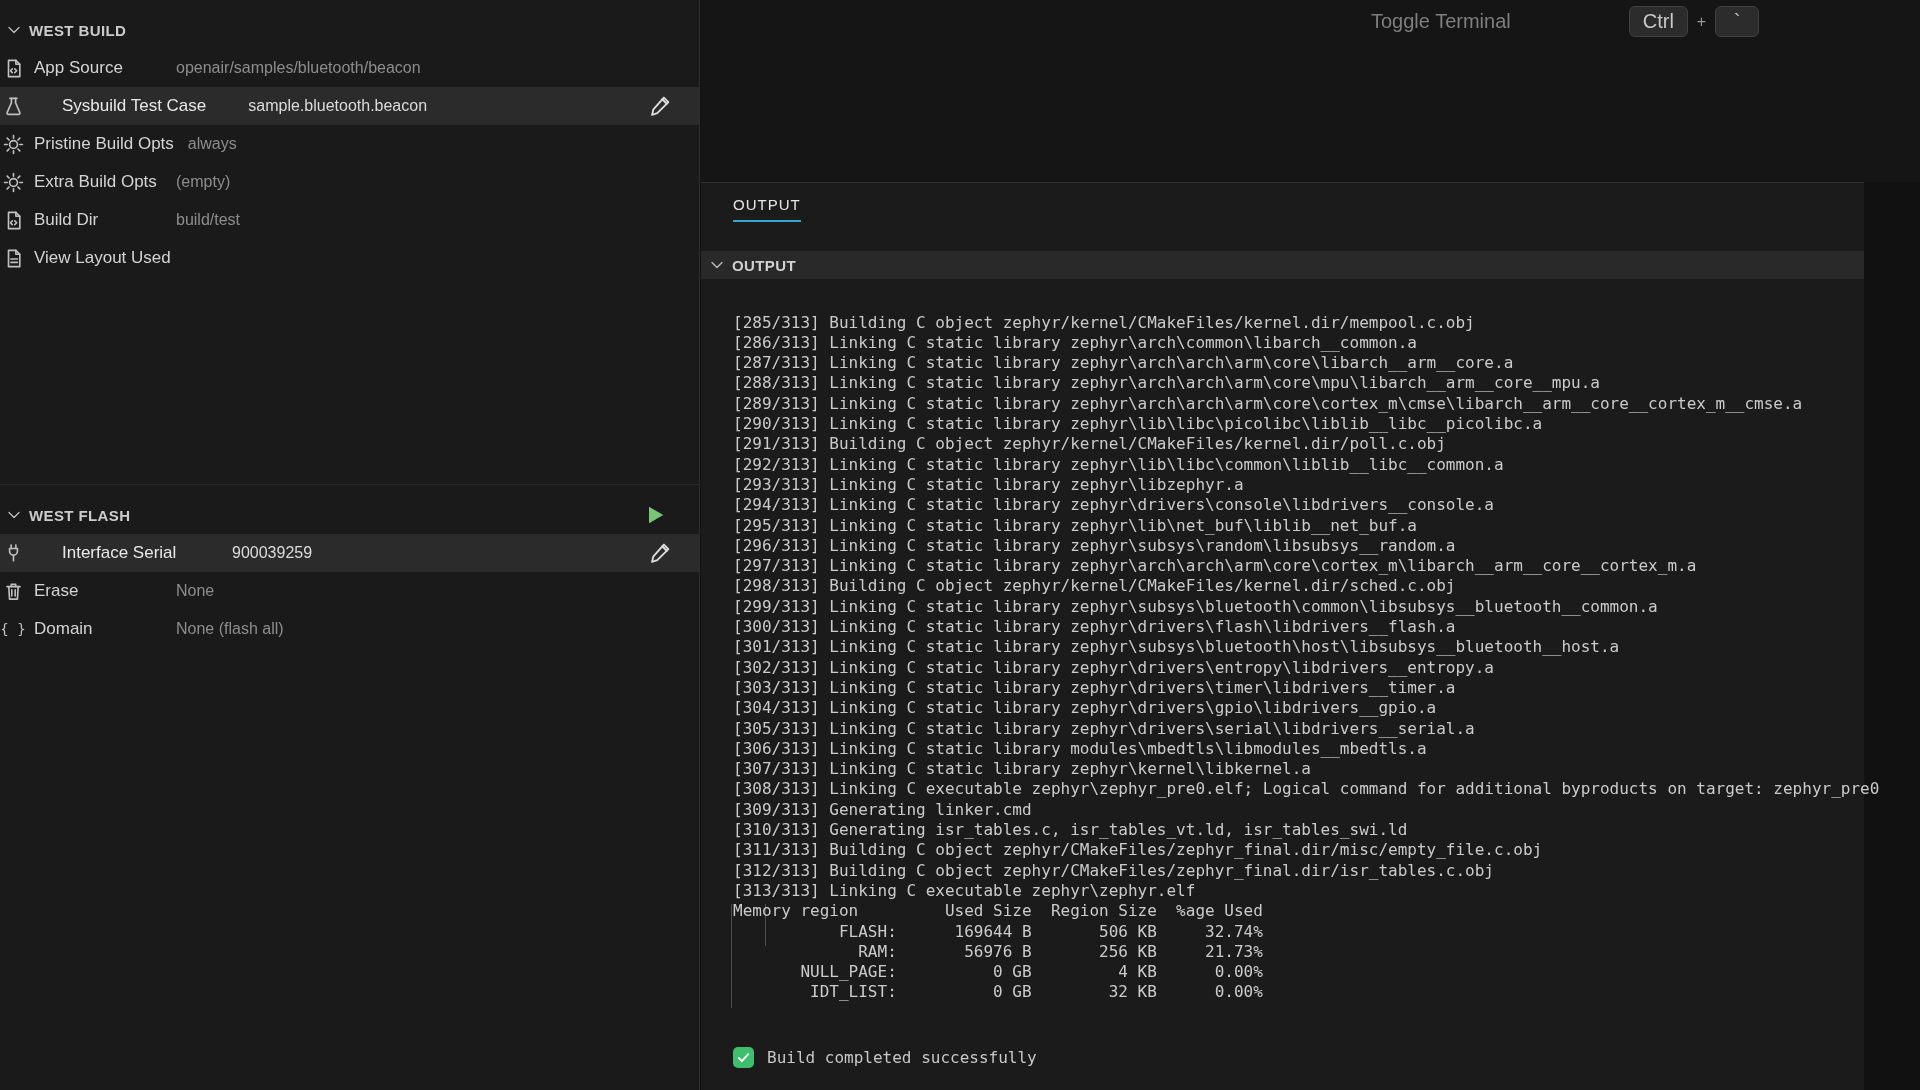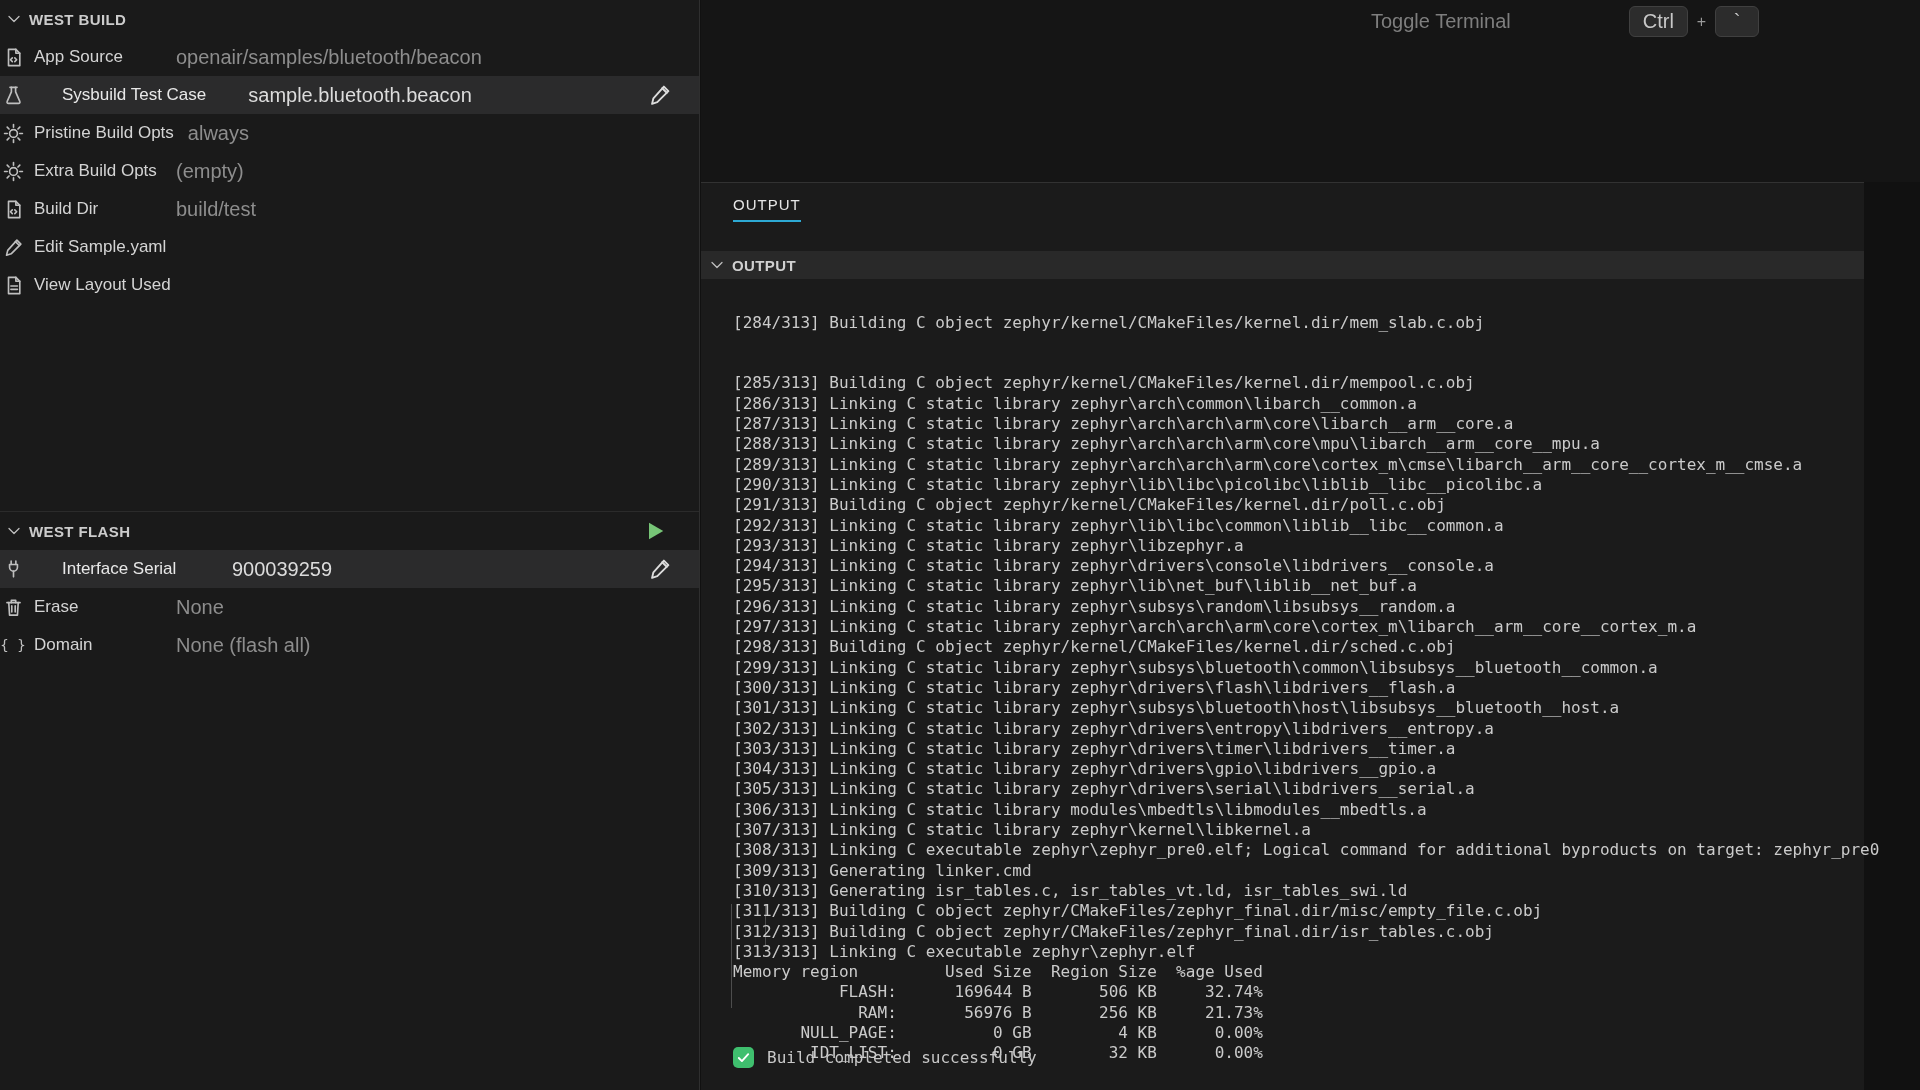--- a/index.html
+++ b/index.html
@@ -5,30 +5,30 @@
 <style>
   html,body{margin:0;padding:0;background:#111;}
   body{width:1920px;height:1090px;position:relative;overflow:hidden;
        font-family:"Liberation Sans",sans-serif;-webkit-font-smoothing:antialiased;}
   svg{display:block;}
   .stroke{fill:none;stroke:#bfbfbf;stroke-width:1.25;stroke-linecap:round;stroke-linejoin:round;}
 
   
   .sidebar{position:absolute;left:0;top:0;width:700px;height:1090px;background:#1a1a1a;
            border-right:1px solid #2f2f2f;box-sizing:border-box;}
-  .sec-header{display:flex;align-items:center;height:38px;padding:0 10px 0 6px;gap:7px;
+  .sec-header{display:flex;align-items:center;height:38px;padding:11px 10px 0 6px;gap:7px;
               color:#cccccc;font-weight:bold;font-size:15px;letter-spacing:.4px;}
   .sec-flash{border-top:1px solid #2b2b2b;margin-top:207px;}
   .row{display:flex;align-items:center;height:38px;padding-left:0;cursor:pointer;}
   .row.sel{background:#2b2b2c;gap:28px;}
   .row .icon{width:26px;height:24px;margin-right:8px;flex:none;display:flex;
              align-items:center;justify-content:center;color:#bfbfbf;}
   .row .label{font-size:17px;color:#d4d4d4;min-width:128px;white-space:nowrap;}
   .row.sel .label{color:#e8e8e8;}
-  .row .value{font-size:20px;color:#8d8d8d;margin-left:14px;white-space:nowrap;}
+  .row .value{font-size:16px;color:#8d8d8d;margin-left:14px;white-space:nowrap;}
   .row.sel .value{color:#dcdcdc;}
   .edit-btn{margin-left:auto;margin-right:26px;width:26px;height:26px;display:flex;
             align-items:center;justify-content:center;cursor:pointer;}
   .play-btn{margin-left:auto;margin-right:22px;width:24px;height:24px;display:flex;
             align-items:center;justify-content:center;cursor:pointer;}
   .braces{font-size:14px;color:#bfbfbf;font-family:"DejaVu Sans Mono",monospace;}
 
   
   .editor{position:absolute;left:701px;top:0;width:1262px;height:182px;background:#151515;}
   .watermark{position:absolute;left:670px;top:6px;display:flex;align-items:center;}
@@ -130,29 +130,20 @@
           <path class="stroke" d="M4.2 1.8 H9.8 L12.8 4.8 V14.2 H4.2 Z"></path>
           <path class="stroke" d="M9.8 1.8 V4.8 H12.8"></path>
           <polyline class="stroke" points="7.1,8.3 5.7,9.7 7.1,11.1"></polyline>
           <polyline class="stroke" points="9,8.3 10.4,9.7 9,11.1"></polyline>
         </svg>
     </span>
     <span class="label">Build Dir</span>
     <span class="value">build/test</span>
   </div>
 
-  <div class="row">
-    <span class="icon">
-      <svg width="21" height="21" viewBox="0 0 16 16">
-          <path class="stroke" d="M10.6 2.4 L13.6 5.4 L6.2 12.8 L2.7 13.9 L3.6 10.2 Z"></path>
-          <path class="stroke" d="M9.5 3.5 L12.5 6.5"></path>
-        </svg>
-    </span>
-    <span class="label">Edit Sample.yaml</span>
-  </div>
 
   <div class="row">
     <span class="icon">
       <svg width="21" height="21" viewBox="0 0 16 16">
           <path class="stroke" d="M4.2 1.8 H9.8 L12.8 4.8 V14.2 H4.2 Z"></path>
           <path class="stroke" d="M9.8 1.8 V4.8 H12.8"></path>
           <path class="stroke" d="M6 8.4 H11 M6 10.9 H11"></path>
         </svg>
     </span>
     <span class="label">View Layout Used</span>
@@ -232,21 +223,20 @@
           <polyline class="stroke" points="3,5.5 8,10.5 13,5.5"></polyline>
         </svg>
     </span>
     <span class="ptitle">OUTPUT</span>
   </div>
 
   <div class="vguide" style="left:30px;top:721px;height:104px;"></div>
   <div class="vguide" style="left:64px;top:721px;height:42px;"></div>
 
   <div class="term">
-    <div class="tline">[284/313] Building C object zephyr/kernel/CMakeFiles/kernel.dir/mem_slab.c.obj</div>
     <div><div class="tline">[285/313] Building C object zephyr/kernel/CMakeFiles/kernel.dir/mempool.c.obj</div><div class="tline">[286/313] Linking C static library zephyr\arch\common\libarch__common.a</div><div class="tline">[287/313] Linking C static library zephyr\arch\arch\arm\core\libarch__arm__core.a</div><div class="tline">[288/313] Linking C static library zephyr\arch\arch\arm\core\mpu\libarch__arm__core__mpu.a</div><div class="tline">[289/313] Linking C static library zephyr\arch\arch\arm\core\cortex_m\cmse\libarch__arm__core__cortex_m__cmse.a</div><div class="tline">[290/313] Linking C static library zephyr\lib\libc\picolibc\liblib__libc__picolibc.a</div><div class="tline">[291/313] Building C object zephyr/kernel/CMakeFiles/kernel.dir/poll.c.obj</div><div class="tline">[292/313] Linking C static library zephyr\lib\libc\common\liblib__libc__common.a</div><div class="tline">[293/313] Linking C static library zephyr\libzephyr.a</div><div class="tline">[294/313] Linking C static library zephyr\drivers\console\libdrivers__console.a</div><div class="tline">[295/313] Linking C static library zephyr\lib\net_buf\liblib__net_buf.a</div><div class="tline">[296/313] Linking C static library zephyr\subsys\random\libsubsys__random.a</div><div class="tline">[297/313] Linking C static library zephyr\arch\arch\arm\core\cortex_m\libarch__arm__core__cortex_m.a</div><div class="tline">[298/313] Building C object zephyr/kernel/CMakeFiles/kernel.dir/sched.c.obj</div><div class="tline">[299/313] Linking C static library zephyr\subsys\bluetooth\common\libsubsys__bluetooth__common.a</div><div class="tline">[300/313] Linking C static library zephyr\drivers\flash\libdrivers__flash.a</div><div class="tline">[301/313] Linking C static library zephyr\subsys\bluetooth\host\libsubsys__bluetooth__host.a</div><div class="tline">[302/313] Linking C static library zephyr\drivers\entropy\libdrivers__entropy.a</div><div class="tline">[303/313] Linking C static library zephyr\drivers\timer\libdrivers__timer.a</div><div class="tline">[304/313] Linking C static library zephyr\drivers\gpio\libdrivers__gpio.a</div><div class="tline">[305/313] Linking C static library zephyr\drivers\serial\libdrivers__serial.a</div><div class="tline">[306/313] Linking C static library modules\mbedtls\libmodules__mbedtls.a</div><div class="tline">[307/313] Linking C static library zephyr\kernel\libkernel.a</div><div class="tline">[308/313] Linking C executable zephyr\zephyr_pre0.elf; Logical command for additional byproducts on target: zephyr_pre0</div><div class="tline">[309/313] Generating linker.cmd</div><div class="tline">[310/313] Generating isr_tables.c, isr_tables_vt.ld, isr_tables_swi.ld</div><div class="tline">[311/313] Building C object zephyr/CMakeFiles/zephyr_final.dir/misc/empty_file.c.obj</div><div class="tline">[312/313] Building C object zephyr/CMakeFiles/zephyr_final.dir/isr_tables.c.obj</div><div class="tline">[313/313] Linking C executable zephyr\zephyr.elf</div><div class="tline">Memory region         Used Size  Region Size  %age Used</div><div class="tline">           FLASH:      169644 B       506 KB     32.74%</div><div class="tline">             RAM:       56976 B       256 KB     21.73%</div><div class="tline">       NULL_PAGE:          0 GB         4 KB      0.00%</div><div class="tline">        IDT_LIST:          0 GB        32 KB      0.00%</div></div>
     
   </div>
 
   <div class="status">
     <span class="check-badge">
       <svg width="15" height="15" viewBox="0 0 16 16">
           <polyline points="3,8.5 6.3,11.8 13,4.5" fill="none" stroke="#ffffff" stroke-width="2" stroke-linecap="round" stroke-linejoin="round"></polyline>
         </svg>
     </span>

